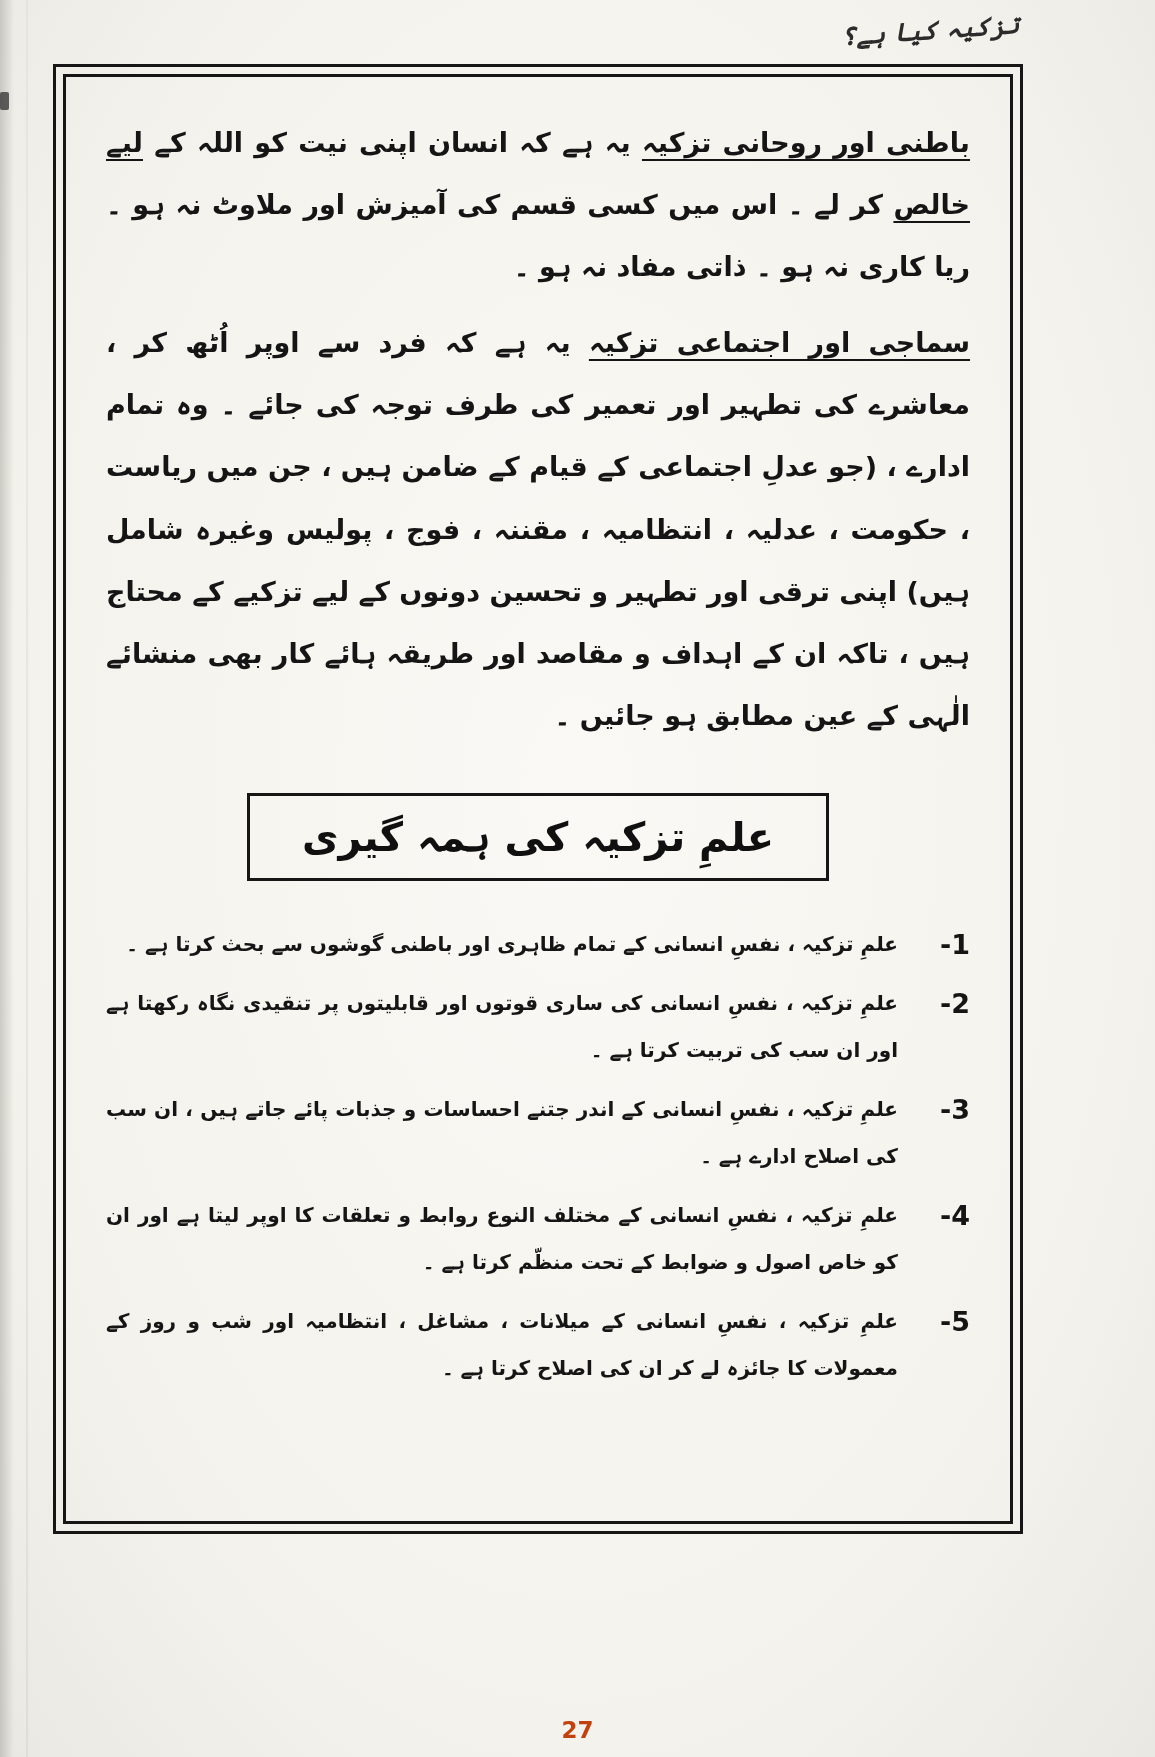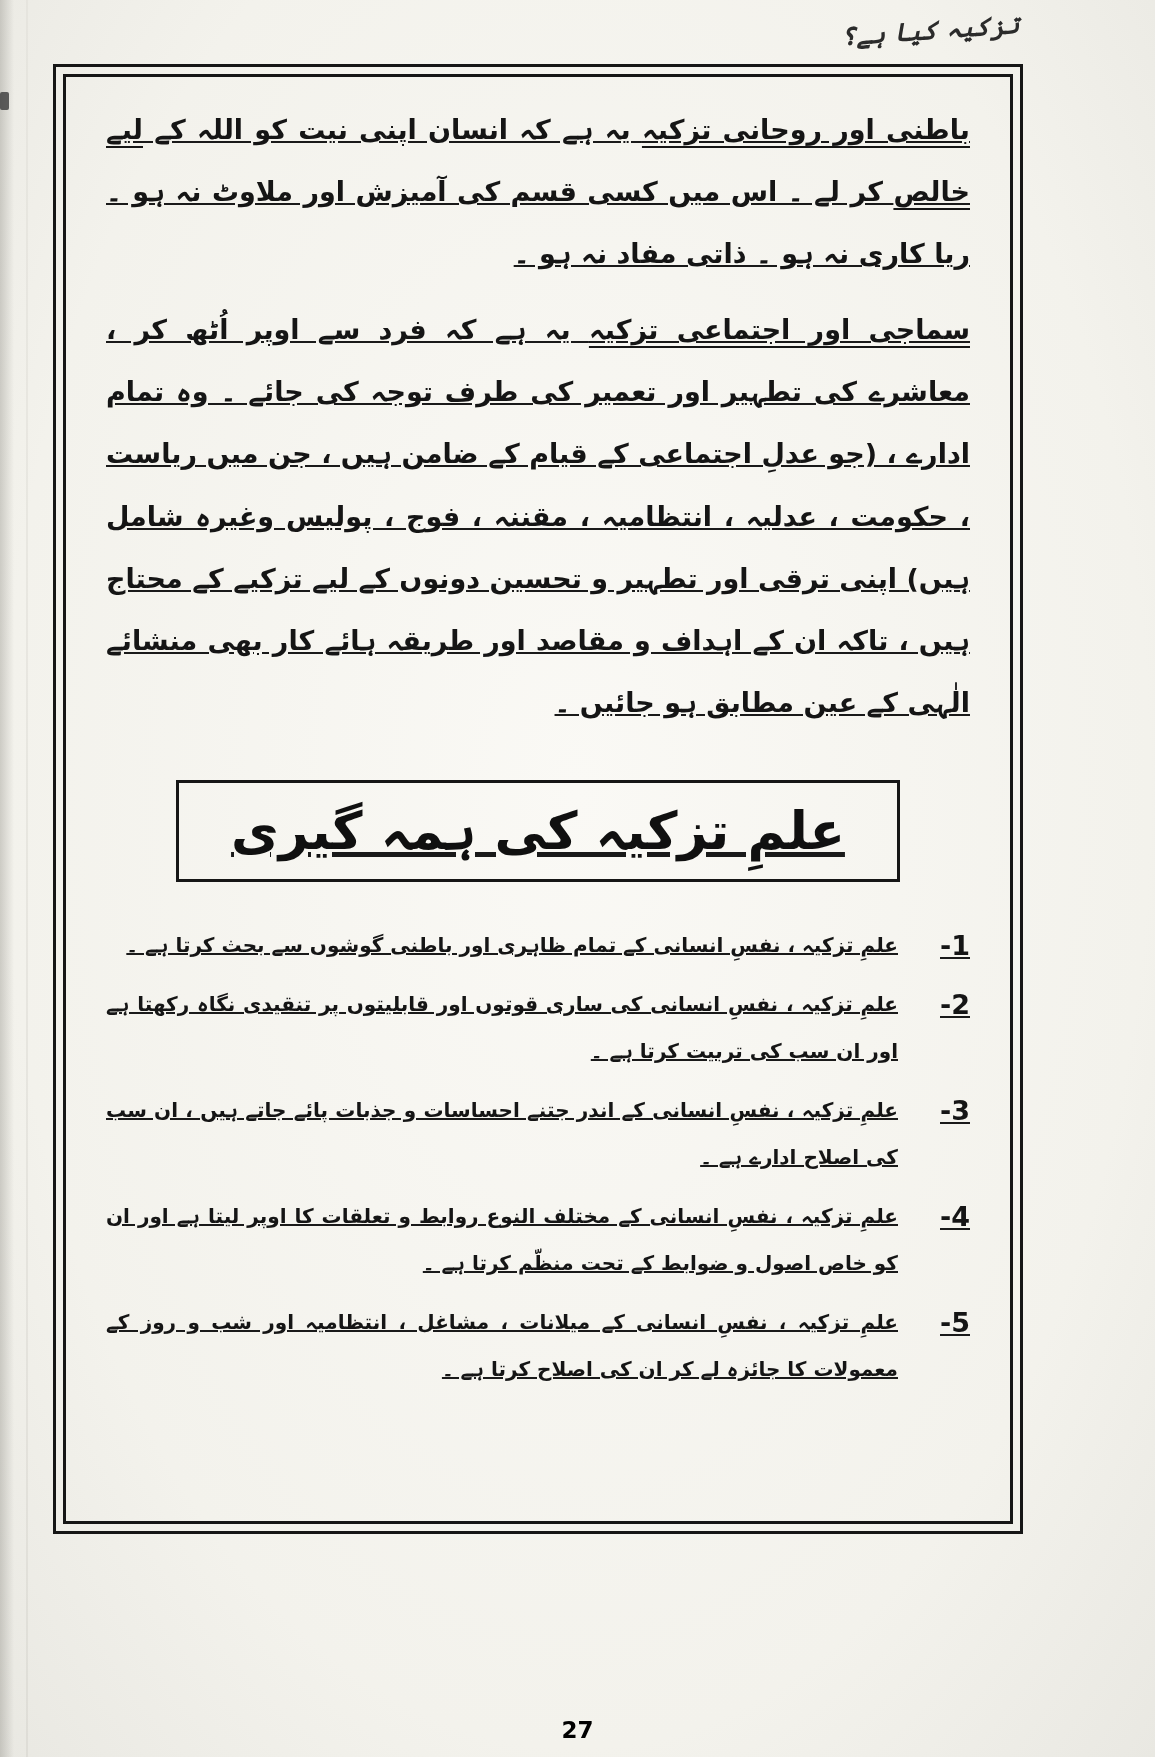--- a/index.html
+++ b/index.html
@@ -33,23 +33,22 @@
     width:950px;height:1450px;
     border:3px solid #161616;
     padding:7px;
     box-sizing:content-box;
     background:transparent;
   }
   .inner-frame{
     width:100%;height:100%;
     border:3px solid #161616;
     box-sizing:border-box;
-    padding:22px 40px 20px 40px;
+    padding:35px 40px 20px 40px;
     direction:rtl;
-    text-decoration:underline;
   }
 
   .para{
     margin:0 0 14px 0;
     font-size:27px;
     font-weight:bold;
     line-height:2.3;
     text-align:justify;
     text-align-last:right;
     color:#151515;
@@ -61,21 +60,21 @@
   }
 
   .heading-box{
     width:fit-content;
     margin:46px auto 40px auto;
     border:3px solid #161616;
     padding:18px 52px;
     background:transparent;
   }
   .heading-text{
-    font-size:52px;
+    font-size:40px;
     font-weight:bold;
     letter-spacing:0.5px;
     color:#101010;
     text-align:center;
     white-space:nowrap;
   }
 
   .numbered-list{margin-top:14px;}
   .list-item{
     display:flex;
@@ -103,21 +102,21 @@
     text-align-last:right;
     color:#151515;
   }
 
   .page-number{
     position:absolute;
     bottom:14px;left:50%;
     transform:translateX(-50%);
     font-size:23px;
     font-weight:bold;
-    color:#000000;
+    color:#c2410c;
     direction:ltr;
   }
 </style>
 </head>
 <body>
 
 <div class="edge-shadow"></div>
 <div class="crease"></div>
 <div class="speck"></div>
 

